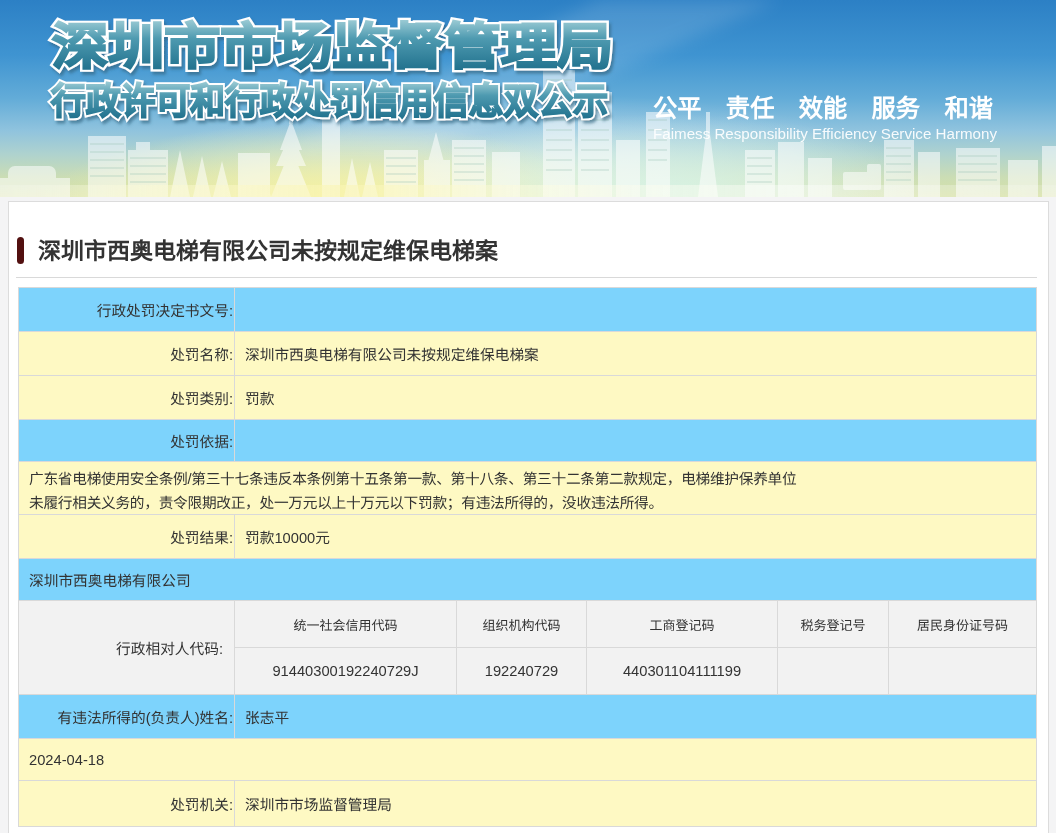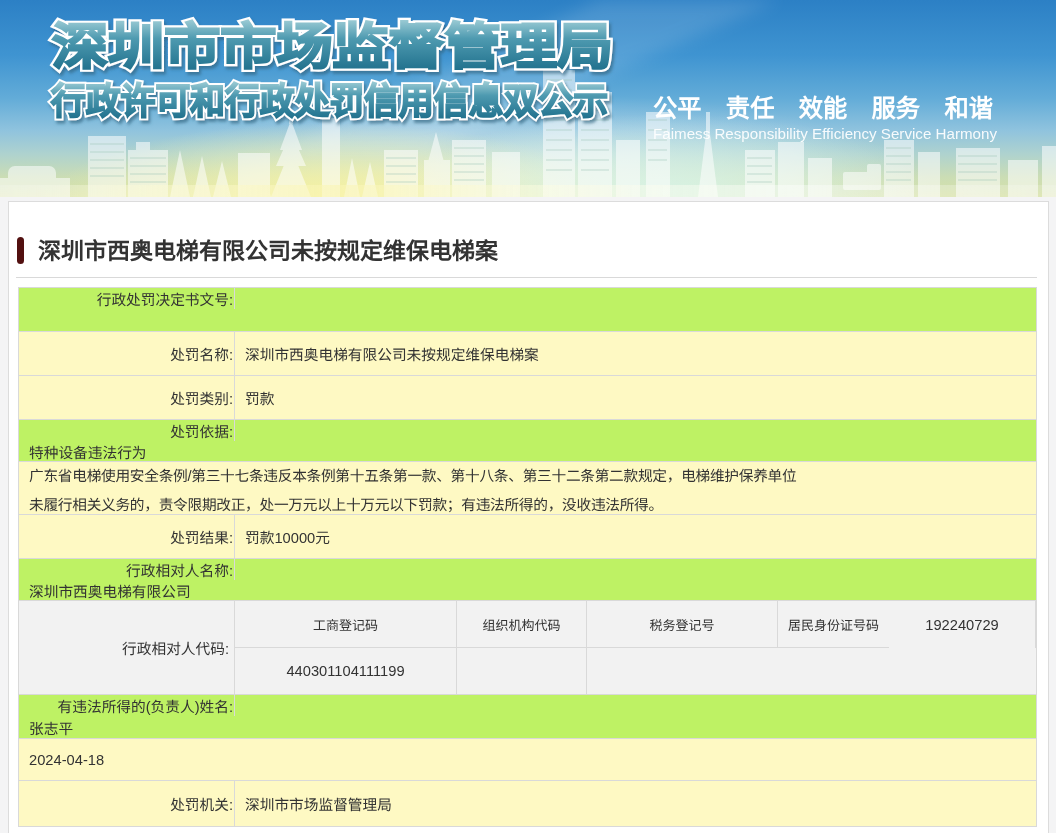--- a/index.html
+++ b/index.html
@@ -8,26 +8,26 @@
 .hdr{display:block;width:1056px;height:197px;}
 .panel{margin:4px 7px 0 8px;background:#fff;border:1px solid #dcdcdc;min-height:660px;}
 .titlebox{display:flex;align-items:center;margin:35px 0 0 8px;height:27px;}
 .tbar{width:7px;height:27px;background:#521010;border-radius:3.5px;}
 .ttext{margin-left:14px;font-size:23px;font-weight:bold;color:#333;position:relative;top:-2px;}
 .sep{border-top:1px solid #d9d9d9;margin:13px 11px 0 7px;height:0;}
 .tbl{margin:9px 0 0 9px;width:1017px;border:1px solid #d9d9d9;font-size:14.7px;color:#333;}
 .row{display:flex;}
 .row + .row{border-top:1px solid #d9d9d9;}
 .g{background:#fef9c3;}
-.w{background:#bef264;flex-direction:column;}
+.w{background:#7dd3fc;}
 .lbl{width:214px;border-right:1px solid #d9d9d9;display:flex;align-items:center;justify-content:flex-end;padding-right:1px;flex:none;}
 .val{flex:1;display:flex;align-items:center;padding-left:10px;min-width:0;}
 .grid{display:grid;grid-template-columns:216px 222px 130px 191px 111px 1fr;grid-template-rows:47px 46px;background:#f2f2f2;border-top:1px solid #d9d9d9;}
 .grid + .row{border-top:1px solid #d9d9d9;}
-.grid .glbl{grid-row:1/3;display:flex;align-items:center;justify-content:flex-end;padding-right:5px;border-right:1px solid #d9d9d9;box-sizing:border-box;}
+.grid .glbl{grid-row:1/3;display:flex;align-items:center;justify-content:flex-end;padding-right:11px;border-right:1px solid #d9d9d9;box-sizing:border-box;}
 .gc{display:flex;align-items:center;justify-content:center;box-sizing:border-box;border-right:1px solid #d9d9d9;}
 .gc.last{border-right:none;text-align:right;}
 .ghead{font-size:13px;border-bottom:1px solid #d9d9d9;}
 </style>
 </head>
 <body>
 <svg class="hdr" width="1056" height="197" viewBox="0 0 1056 197" xmlns="http://www.w3.org/2000/svg">
 <defs>
 <linearGradient id="sky" x1="0" y1="0" x2="0" y2="1">
 <stop offset="0" stop-color="#2c80c5"></stop>
@@ -154,39 +154,39 @@
 <div class="row g" style="height:43px">
         <div class="lbl">处罚名称:</div>
         <div class="val">深圳市西奥电梯有限公司未按规定维保电梯案</div>
       </div>
 <div class="row g" style="height:43px">
         <div class="lbl">处罚类别:</div>
         <div class="val">罚款</div>
       </div>
 <div class="row w" style="height:41px">
         <div class="lbl">处罚依据:</div>
-        <div class="val">特种设备违法行为</div>
       </div>
 <div class="row g" style="height:52px">
-        <div class="val" style="line-height:29px;white-space:nowrap;padding-top:5px;letter-spacing:-0.28px">广东省电梯使用安全条例/第三十七条违反本条例第十五条第一款、第十八条、第三十二条第二款规定，电梯维护保养单位<br>未履行相关义务的，责令限期改正，处一万元以上十万元以下罚款；有违法所得的，没收违法所得。</div>
+        <div class="val" style="line-height:24px;white-space:nowrap;padding-top:5px;letter-spacing:-0.28px">广东省电梯使用安全条例/第三十七条违反本条例第十五条第一款、第十八条、第三十二条第二款规定，电梯维护保养单位<br>未履行相关义务的，责令限期改正，处一万元以上十万元以下罚款；有违法所得的，没收违法所得。</div>
       </div>
 <div class="row g" style="height:43px">
         <div class="lbl">处罚结果:</div>
         <div class="val">罚款10000元</div>
       </div>
 <div class="row w" style="height:41px">
-        <div class="lbl">行政相对人名称:</div>
         <div class="val">深圳市西奥电梯有限公司</div>
       </div>
 <div class="grid">
 <div class="glbl">行政相对人代码:</div>
+<div class="gc ghead">统一社会信用代码</div>
+<div class="gc ghead">组织机构代码</div>
 <div class="gc ghead">工商登记码</div>
-<div class="gc ghead">组织机构代码</div>
 <div class="gc ghead">税务登记号</div>
 <div class="gc ghead last">居民身份证号码</div>
+<div class="gc">91440300192240729J</div>
 <div class="gc">192240729</div>
 <div class="gc">440301104111199</div>
 <div class="gc"></div>
 <div class="gc last"></div>
 </div>
 <div class="row w" style="height:43px">
         <div class="lbl">有违法所得的(负责人)姓名:</div>
         <div class="val">张志平</div>
       </div>
 <div class="row g" style="height:41px">

